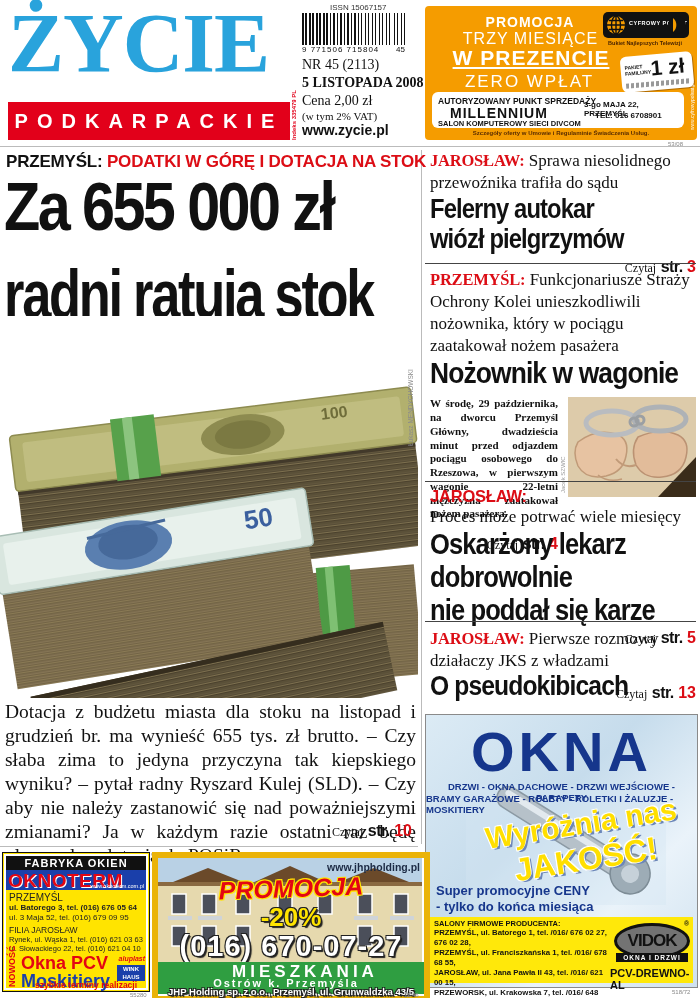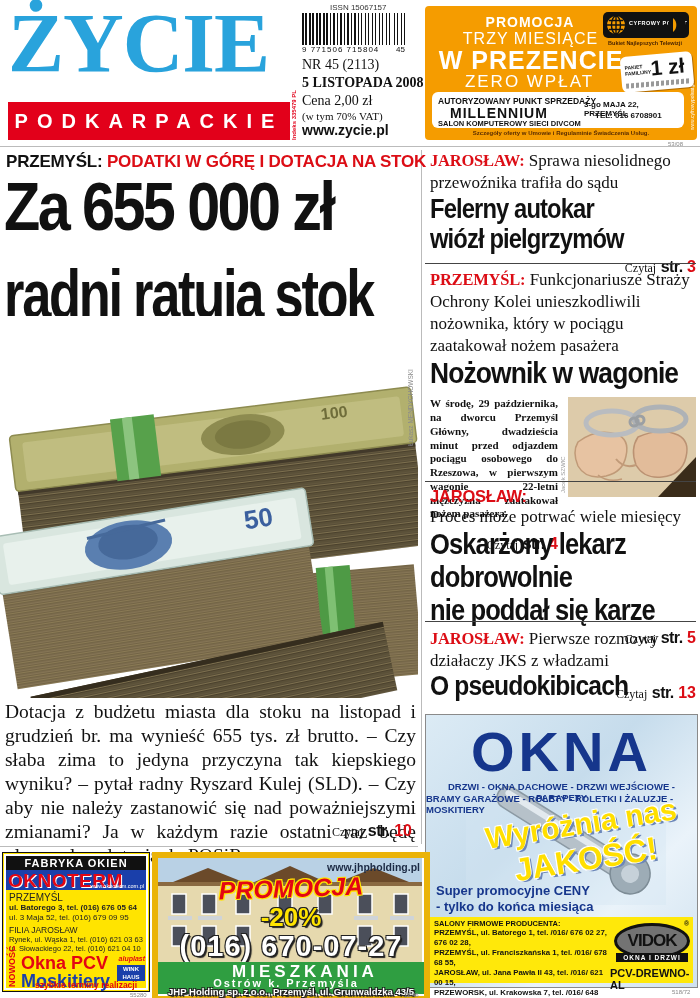--- a/index.html
+++ b/index.html
@@ -58,27 +58,27 @@
 
   <div class="abs" style="left:330px;top:3px;font-size:8px;color:#333;">ISSN 15067157</div>
   <div class="abs barcode" style="left:302px;top:13px;width:88px;height:32px;"></div>
   <div class="abs" style="left:302px;top:45px;width:88px;font-size:8px;letter-spacing:1px;">9 771506 715804</div>
   <div class="abs barcode" style="left:394px;top:13px;width:12px;height:32px;"></div>
   <div class="abs" style="left:396px;top:45px;font-size:8px;">45</div>
 
   <div class="abs issline" style="left:302px;top:56px;">NR 45 (2113)</div>
   <div class="abs issline" style="left:302px;top:74px;font-weight:bold;">5 LISTOPADA 2008</div>
   <div class="abs issline" style="left:302px;top:92px;">Cena 2,00 zł</div>
-  <div class="abs issline" style="left:302px;top:108px;font-size:11px;">(w tym 70% VAT)</div>
+  <div class="abs issline" style="left:302px;top:108px;font-size:11px;">(w tym 2% VAT)</div>
   <div class="abs" style="left:302px;top:122px;font-size:14px;font-weight:900;">www.zycie.pl</div>
 
   <div class="abs polsat" style="left:425px;top:6px;width:272px;height:134px;">
     <div class="abs w" style="left:30px;top:8px;width:150px;font-size:14px;letter-spacing:1px;">PROMOCJA</div>
     <div class="abs w" style="left:18px;top:24px;width:175px;font-size:16px;font-weight:normal;letter-spacing:1px;">TRZY MIESIĄCE</div>
-    <div class="abs w" style="left:6px;top:40px;width:200px;font-size:25px;letter-spacing:1px;">W PREZENCIE</div>
+    <div class="abs w" style="left:6px;top:40px;width:200px;font-size:21px;letter-spacing:1px;text-decoration:underline;">W PREZENCIE</div>
     <div class="abs w" style="left:22px;top:66px;width:165px;font-size:17px;letter-spacing:2px;font-weight:normal;">ZERO WPŁAT</div>
 
     <div class="abs" style="left:178px;top:6px;width:86px;height:26px;background:#111;border-radius:5px;">
       <svg class="abs" style="left:3px;top:3px;" width="20" height="20" viewBox="0 0 20 20">
         <circle cx="10" cy="10" r="9" fill="#f59c00"></circle>
         <path d="M1 10h18M10 1v18M3 5.5h14M3 14.5h14" stroke="#111" stroke-width="1.4" fill="none"></path>
         <ellipse cx="10" cy="10" rx="4.5" ry="9" fill="none" stroke="#111" stroke-width="1.4"></ellipse>
       </svg>
       <div class="abs" style="left:26px;top:8px;font-size:5.5px;color:#fff;font-weight:bold;letter-spacing:0.5px;">CYFROWY POLSAT</div>
       <svg class="abs" style="left:64px;top:3px;" width="20" height="20" viewBox="0 0 20 20">

